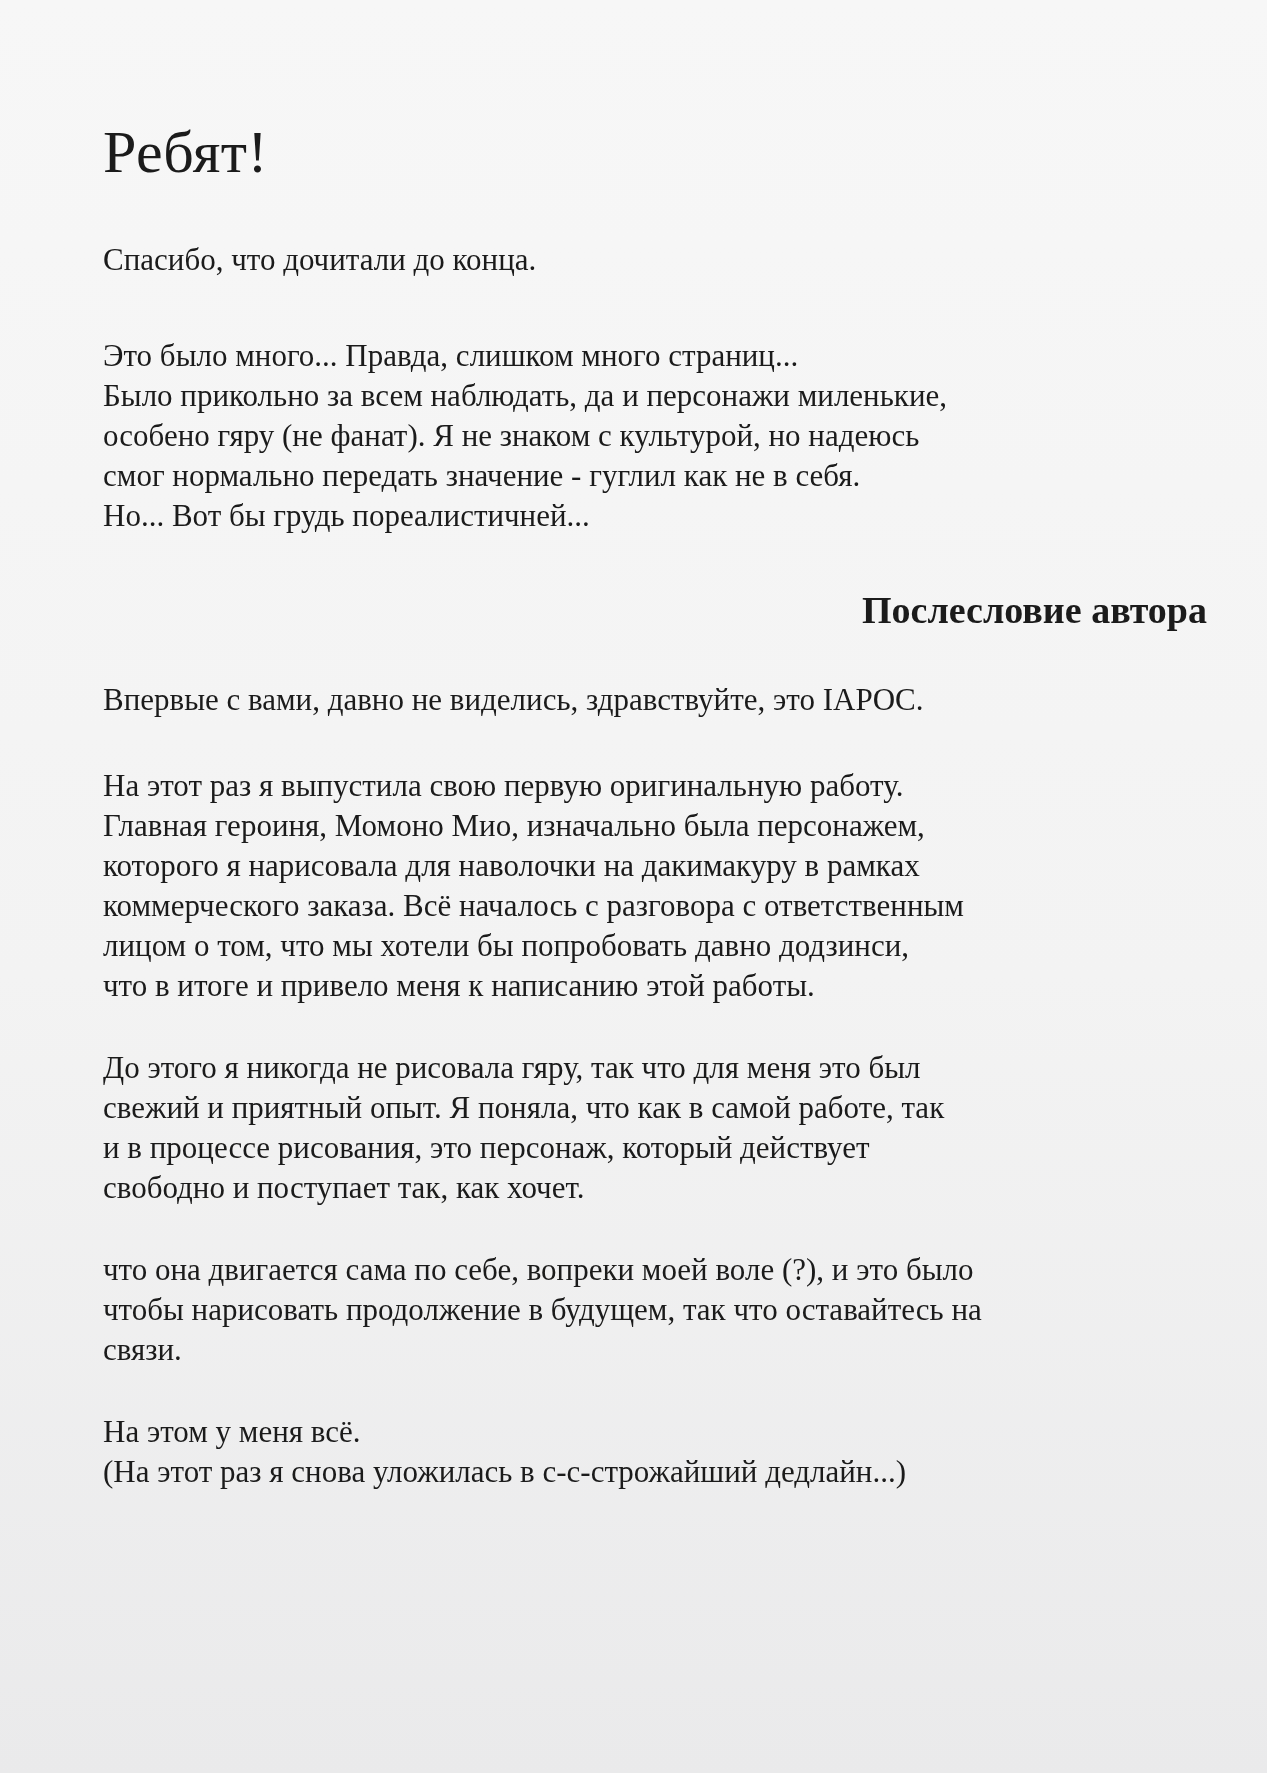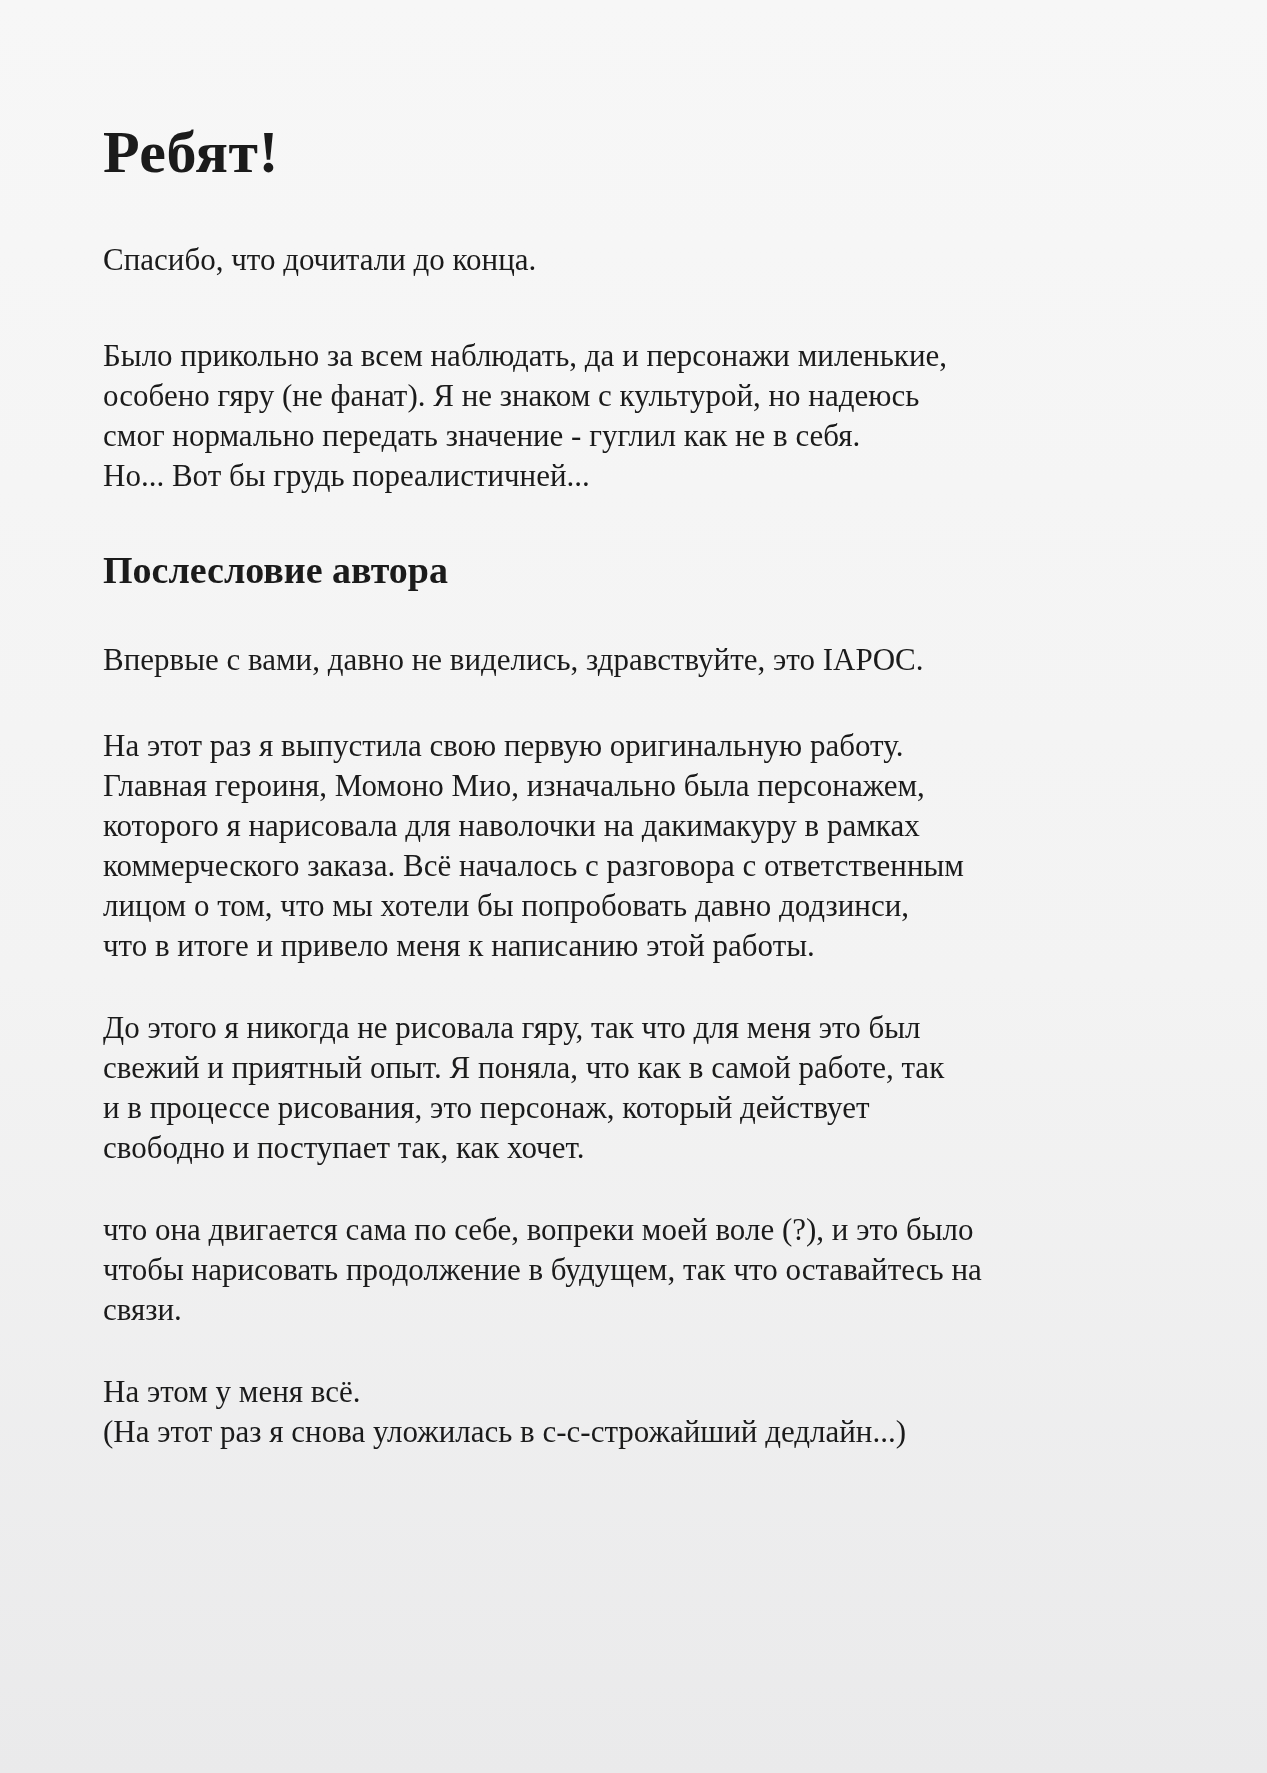--- a/index.html
+++ b/index.html
@@ -16,21 +16,21 @@
   }
   main.page {
     box-sizing: border-box;
     width: 1267px;
     height: 1773px;
     padding: 122px 60px 0 103px;
   }
   h1.page-title {
     margin: 0 0 58px 0;
     font-size: 60px;
-    font-weight: 700;
+    font-weight: 400;
     line-height: 1;
     letter-spacing: 0.5px;
   }
   .thanks {
     margin: 0 0 56px 0;
     font-size: 31px;
     line-height: 40px;
   }
   .para {
     margin: 0;
@@ -39,39 +39,41 @@
   }
   .para .line {
     white-space: nowrap;
   }
   .gap-after-intro   { margin-bottom: 54px; }
   h2.section-heading {
     margin: 0 0 48px 0;
     font-size: 38px;
     font-weight: 600;
     line-height: 1.1;
+    text-align: right;
   }
   .greeting {
     margin: 0 0 46px 0;
     font-size: 31px;
     line-height: 40px;
     white-space: nowrap;
   }
   .para + .para { margin-top: 42px; }
 </style>
 </head>
 <body>
 
 <main class="page">
 
   <h1 class="page-title">Ребят!</h1>
 
   <p class="thanks">Спасибо, что дочитали до конца.</p>
 
   <div class="para gap-after-intro">
+    <div class="line">Это было много... Правда, слишком много страниц...</div>
     <div class="line">Было прикольно за всем наблюдать, да и персонажи миленькие,</div>
     <div class="line">особено гяру (не фанат). Я не знаком с культурой, но надеюсь</div>
     <div class="line">смог нормально передать значение - гуглил как не в себя.</div>
     <div class="line">Но... Вот бы грудь пореалистичней...</div>
   </div>
 
   <h2 class="section-heading">Послесловие автора</h2>
 
   <p class="greeting">Впервые с вами, давно не виделись, здравствуйте, это IAPOC.</p>
 

